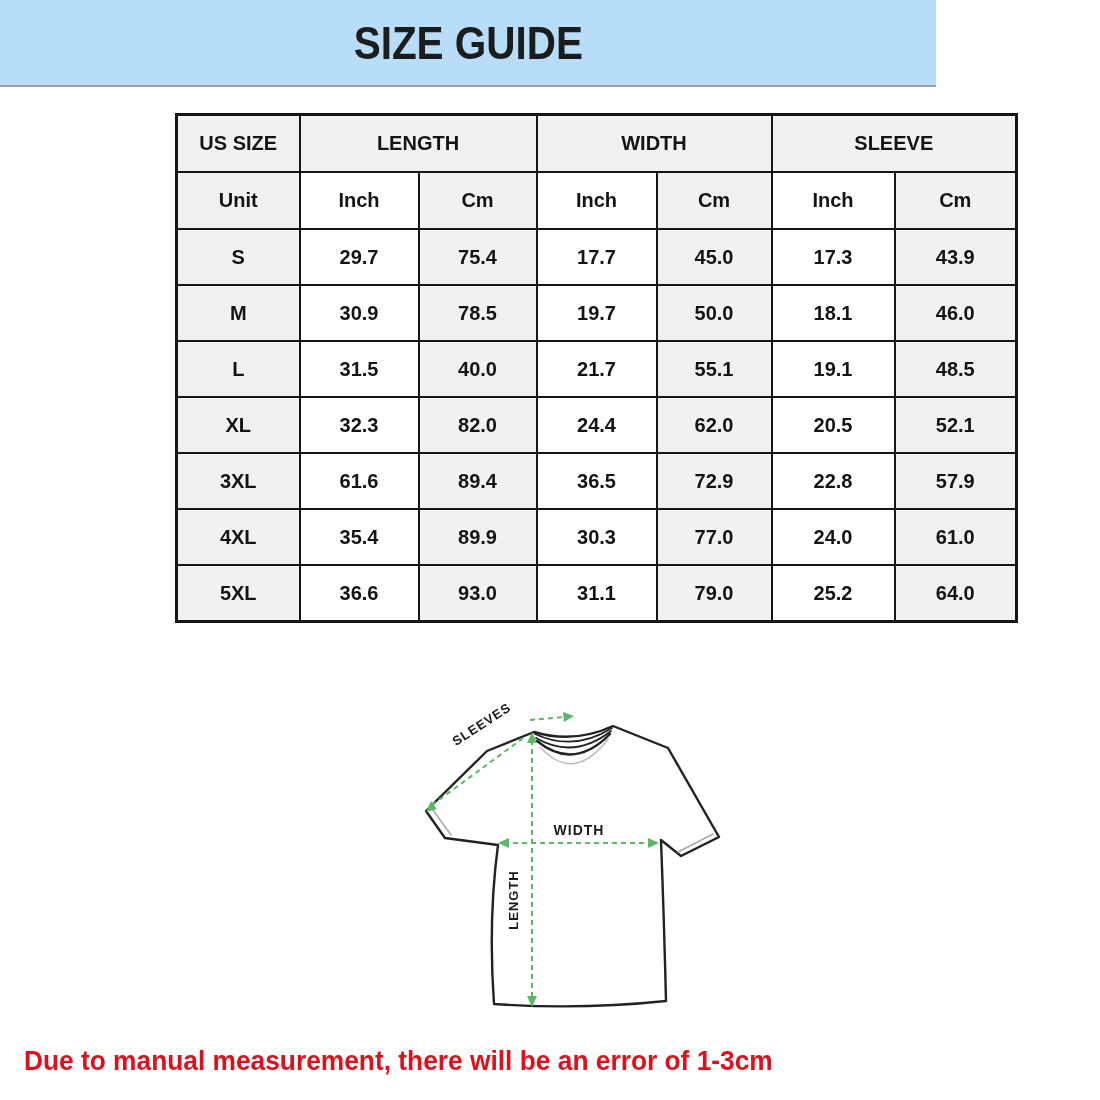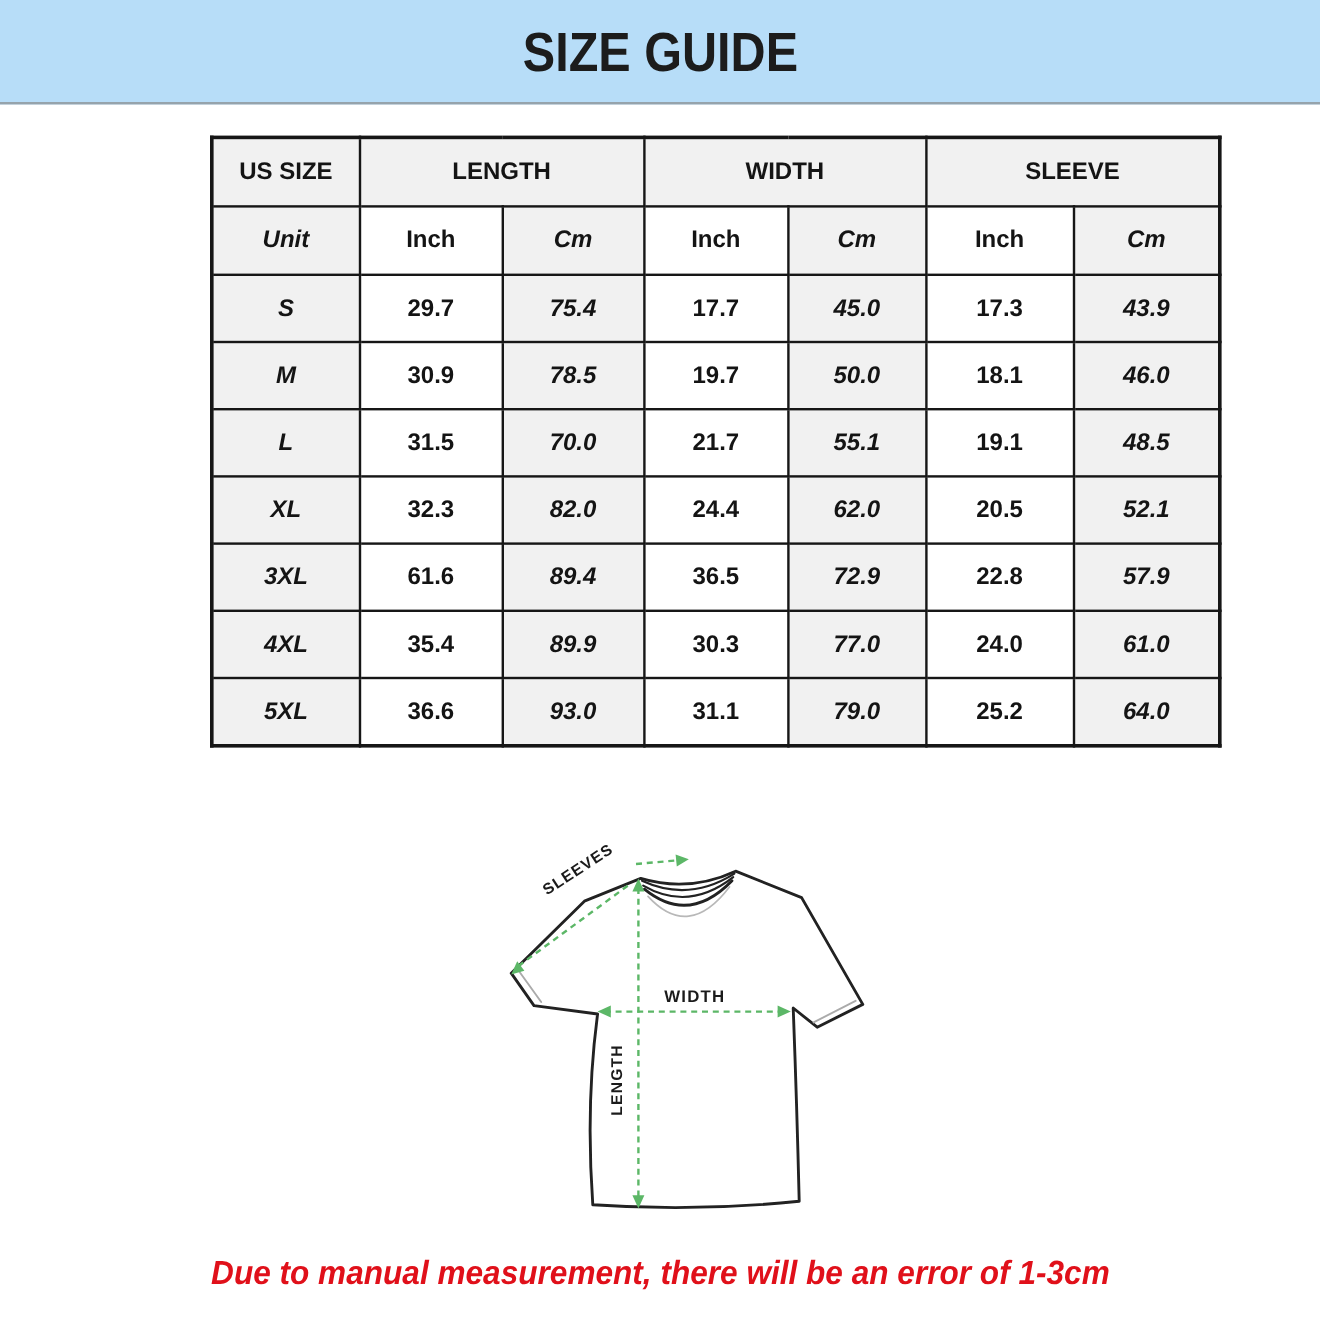--- a/index.html
+++ b/index.html
@@ -5,21 +5,21 @@
   html,body{margin:0;padding:0;background:#ffffff;}
   .page{
     position:relative;
     width:1100px;height:1100px;
     background:#ffffff;
     font-family:"Liberation Sans", sans-serif;
     overflow:hidden;
   }
   
   .banner{
-    position:absolute;left:0;top:0;width:1100px;height:85px;
+    position:absolute;left:0;top:0;width:936px;height:85px;
     background:#b7ddf8;
     border-bottom:2px solid #96a3ab;
     display:flex;align-items:center;justify-content:center;
   }
   .banner h1{
     margin:0;color:#1c1c1c;font-size:46px;font-weight:800;
     letter-spacing:0px;transform:scaleX(.88);transform-origin:center;
     font-family:"Liberation Sans", sans-serif;
   }
   
@@ -32,27 +32,27 @@
   table.size-table th, table.size-table td{
     border:2px solid #161616;
     text-align:center;vertical-align:middle;
     color:#141414;background:#ffffff;
     padding:0;
   }
   table.size-table tr.group-row th{height:55px;font-size:20px;font-weight:800;background:#f1f1f1;}
   table.size-table tr.unit-row th{height:55px;font-size:20px;font-weight:800;}
   table.size-table tr.data-row td{height:54px;font-size:20px;font-weight:600;}
   table.size-table tr.data-row td.c-size{font-weight:800;}
-  table.size-table .shade{background:#f1f1f1;font-style:italic;}
+  table.size-table .shade{background:#f1f1f1;}
   
   .diagram{position:absolute;left:388px;top:688px;width:344px;height:344px;}
   
   .note{
     position:absolute;left:0;top:1038px;width:1100px;height:46px;
-    display:flex;align-items:center;justify-content:center;font-style:italic;
+    display:flex;align-items:center;justify-content:flex-start;
   }
   .note span{
     color:#e0101a;font-size:28px;font-weight:700;
     transform:scaleX(.94);transform-origin:center;
   }
 </style>
 </head>
 <body>
 
 <div class="page">
@@ -102,21 +102,21 @@
             <td>30.9</td>
             <td class="shade">78.5</td>
             <td>19.7</td>
             <td class="shade">50.0</td>
             <td>18.1</td>
             <td class="shade">46.0</td>
           </tr>
           <tr class="data-row">
             <td class="c-size shade">L</td>
             <td>31.5</td>
-            <td class="shade">70.0</td>
+            <td class="shade">40.0</td>
             <td>21.7</td>
             <td class="shade">55.1</td>
             <td>19.1</td>
             <td class="shade">48.5</td>
           </tr>
           <tr class="data-row">
             <td class="c-size shade">XL</td>
             <td>32.3</td>
             <td class="shade">82.0</td>
             <td>24.4</td>

